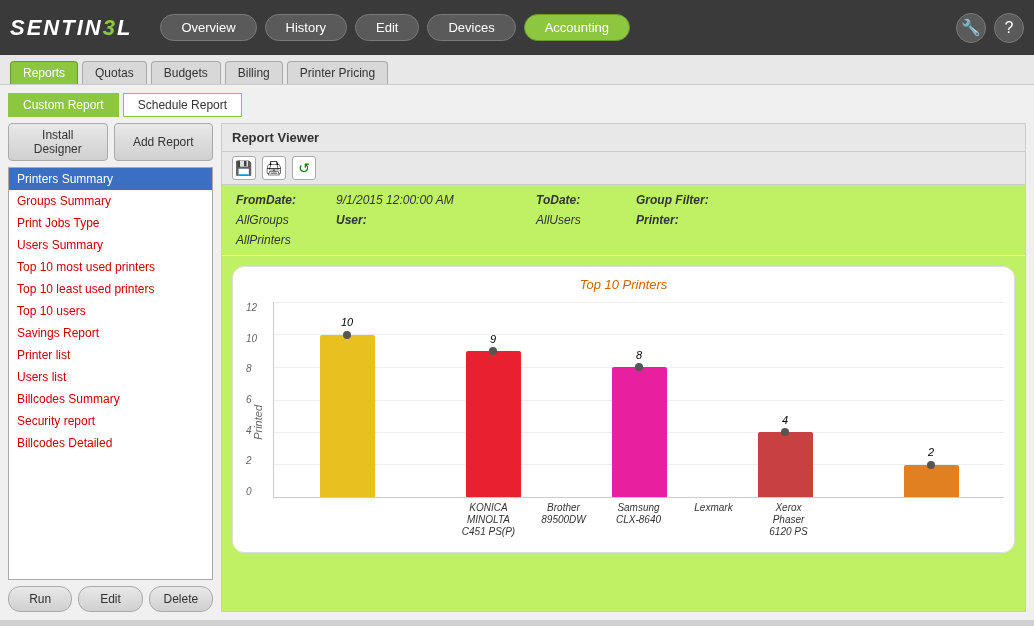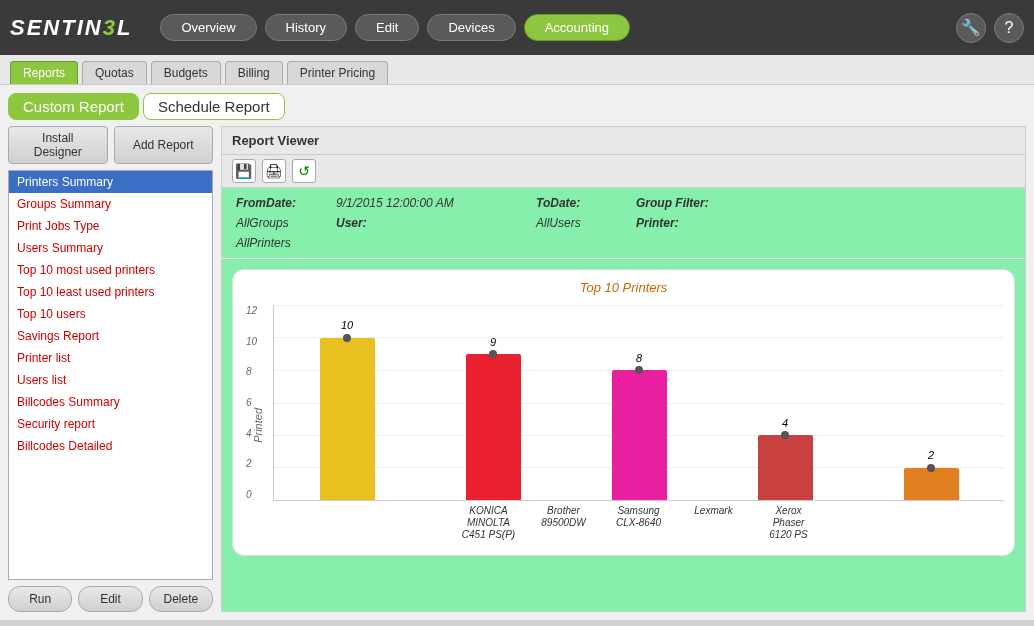--- a/index.html
+++ b/index.html
@@ -92,23 +92,23 @@
 
     
     .report-tabs {
       display: flex;
       gap: 4px;
       margin-bottom: 6px;
     }
     .report-tab {
       padding: 4px 14px;
       border: 1px solid #8dc63f;
-      border-radius: 8px;
-      cursor: pointer;
-      font-size: 15px;
+      border-radius: 0;
+      cursor: pointer;
+      font-size: 12px;
       background: white;
       color: #333;
     }
     .report-tab.active {
       background: #8dc63f;
       color: white;
     }
 
     
     .two-col {
@@ -167,21 +167,21 @@
       background: linear-gradient(to bottom, #e8e8e8, #d0d0d0);
       cursor: pointer;
       font-size: 12px;
       color: #333;
     }
 
     
     .right-panel {
       flex: 1;
       border: 1px solid #ccc;
-      background: #86efac;
+      background: #bef264;
       display: flex;
       flex-direction: column;
       overflow: hidden;
     }
     .report-viewer-header {
       background: #e8e8e8;
       padding: 6px 10px;
       font-size: 13px;
       font-weight: bold;
       color: #333;

